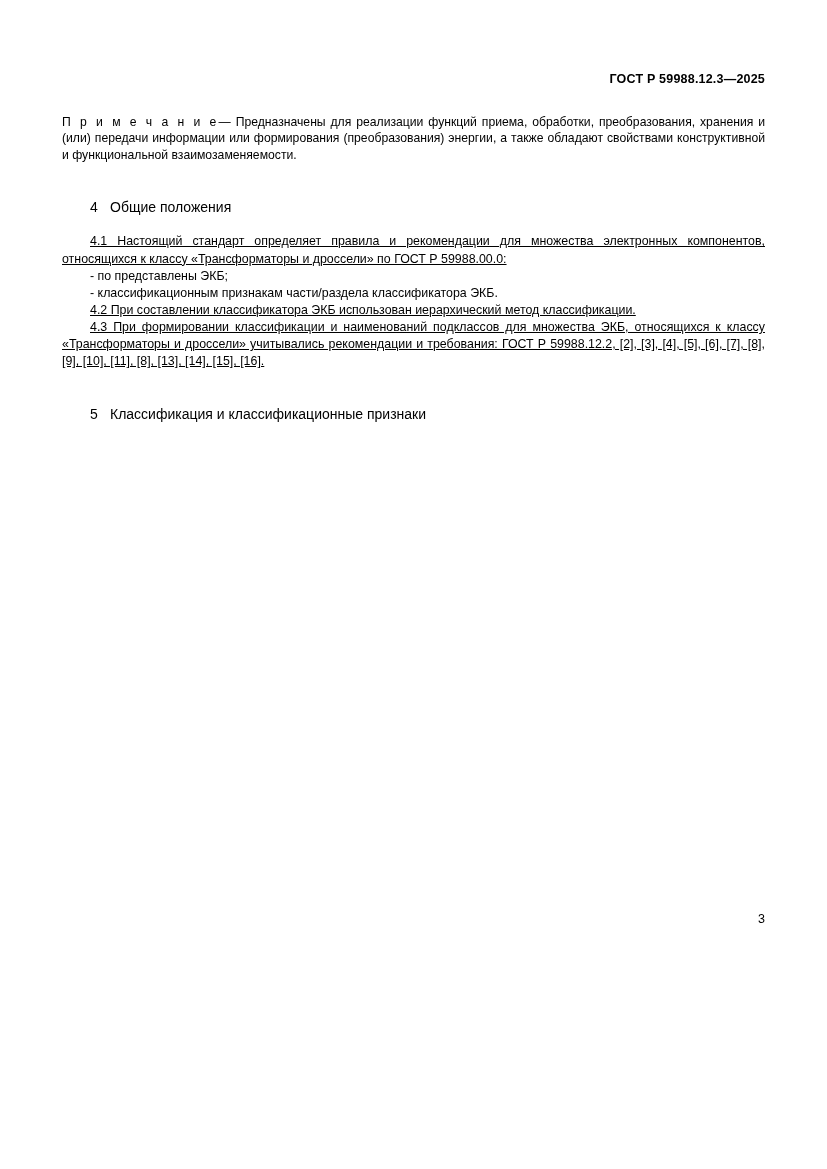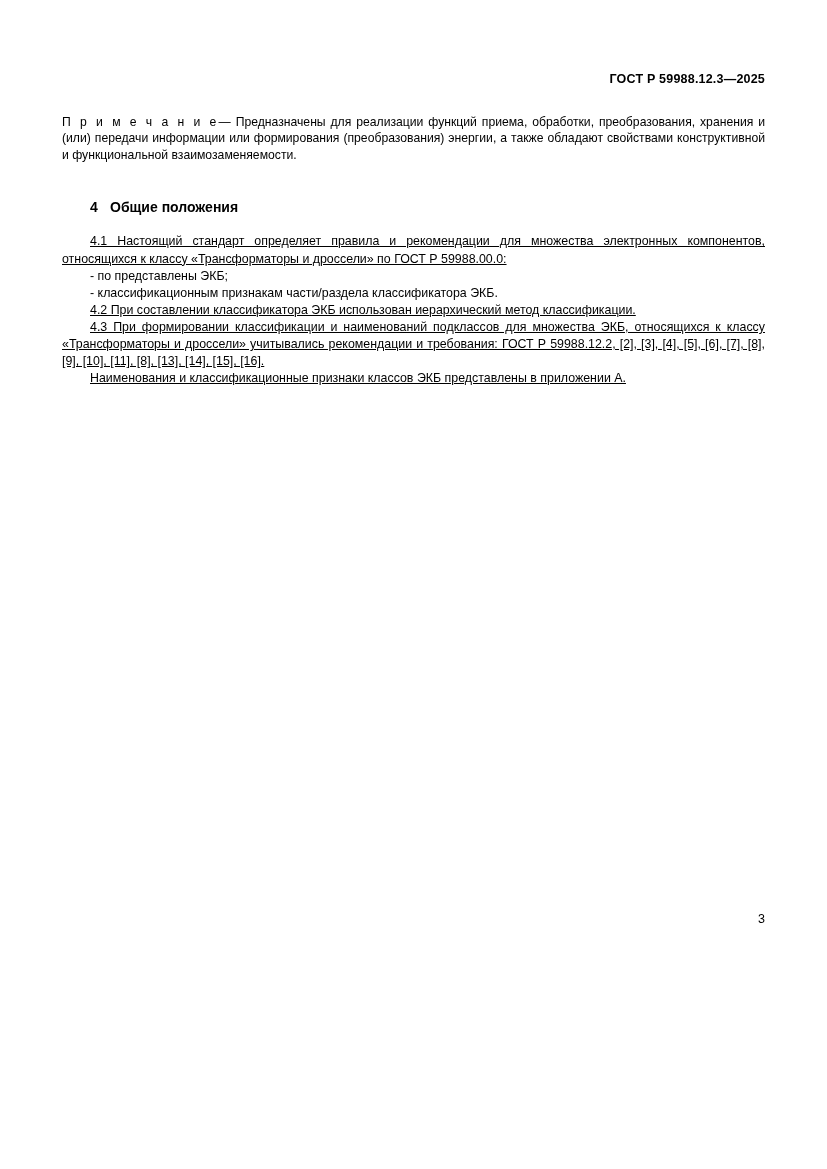--- a/index.html
+++ b/index.html
@@ -33,21 +33,21 @@
     font-size: 12.2px;
     line-height: 1.35;
     text-align: justify;
     margin: 0 0 2px 0;
   }
   .note .spaced {
     letter-spacing: 2.2px;
   }
   h2.section {
     font-size: 14px;
-    font-weight: bold;
+    font-weight: normal;
     margin: 36px 0 18px 0;
     padding-left: 28px;
   }
   h2.section .num {
     display: inline-block;
     min-width: 20px;
   }
   p.para {
     font-size: 12.4px;
     line-height: 1.38;
@@ -92,19 +92,21 @@
     <h2 class="section">
       <span class="num">4</span><span>Общие положения</span>
     </h2>
 
     <p class="para block-41">4.1 Настоящий стандарт определяет правила и рекомендации для множества электронных компонентов, относящихся к классу «Трансформаторы и дроссели» по ГОСТ Р 59988.00.0:</p>
     <p class="dash">- по представлены ЭКБ;</p>
     <p class="dash">- классификационным признакам части/раздела классификатора ЭКБ.</p>
     <p class="para">4.2 При составлении классификатора ЭКБ использован иерархический метод классификации.</p>
     <p class="para stretch">4.3 При формировании классификации и наименований подклассов для множества ЭКБ, относящихся к классу «Трансформаторы и дроссели» учитывались рекомендации и требования: ГОСТ Р 59988.12.2, [2], [3], [4], [5], [6], [7], [8], [9], [10], [11], [8], [13], [14], [15], [16].</p>
 
+    <h2 class="section">
+      <span class="num">5</span><span>Классификация и классификационные признаки</span>
+    </h2>
 
-    <p class="para">Наименования и классификационные признаки классов ЭКБ представлены в приложении А.</p>
 
   </div>
 
   <div class="page-number">3</div>
 </div>
 
 </body></html>

